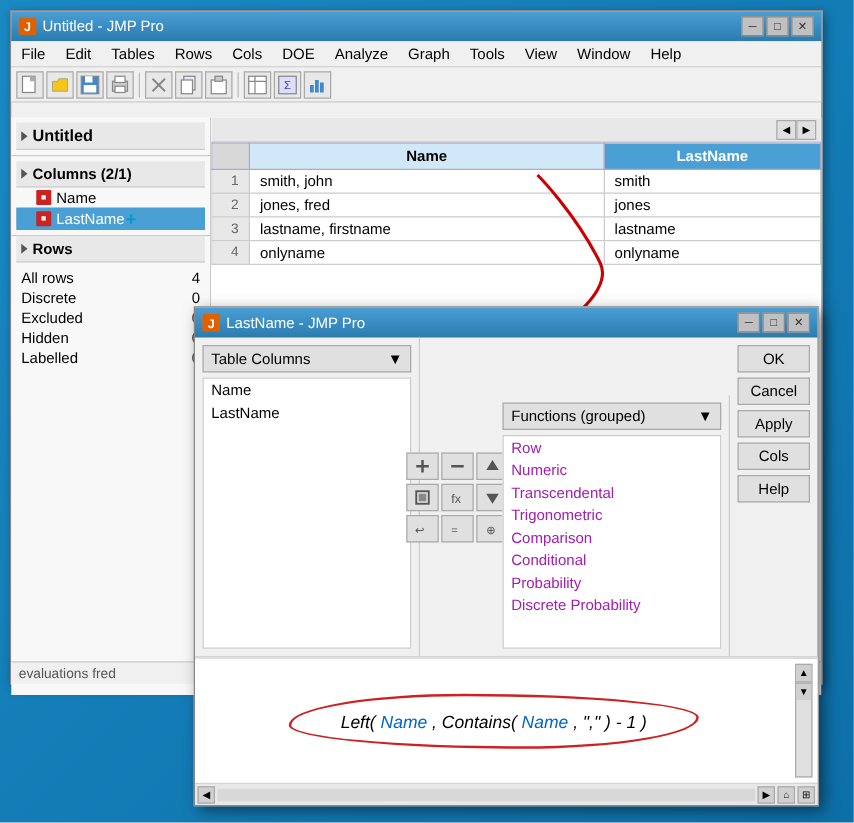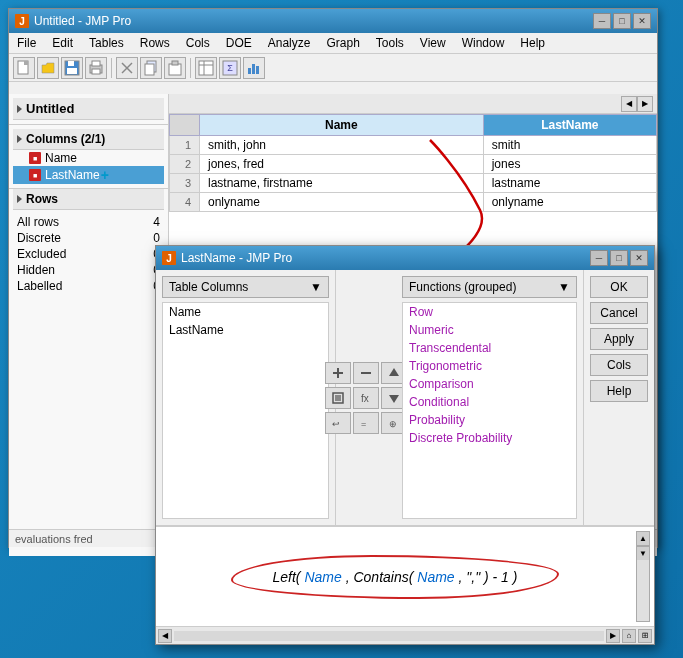--- a/index.html
+++ b/index.html
@@ -313,20 +313,21 @@
       font-size: 10px;
     }
 
     .dialog-functions {
       flex: 1;
       border-right: 1px solid #ccc;
       padding: 6px;
       display: flex;
       flex-direction: column;
       gap: 4px;
+      margin-top: 46px;
     }
 
     .functions-list {
       flex: 1;
       overflow-y: auto;
       border: 1px solid #ccc;
       background: white;
     }
 
     .func-item {

